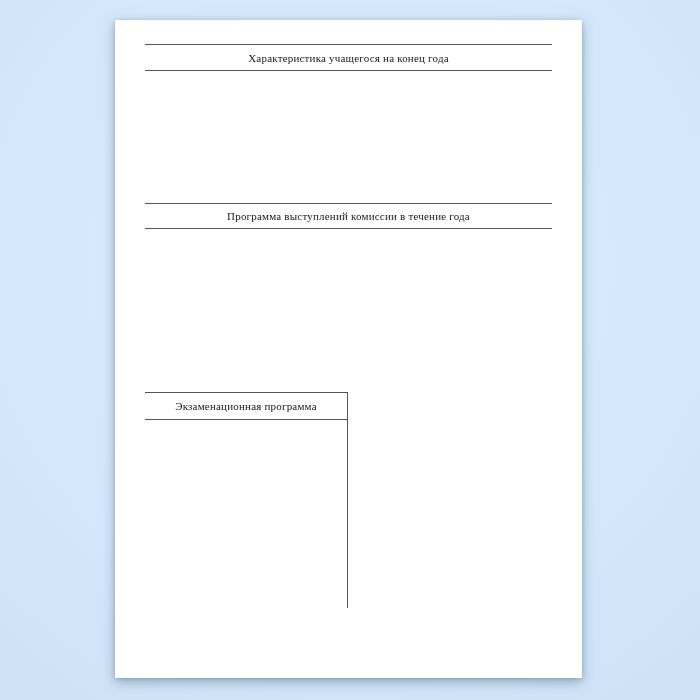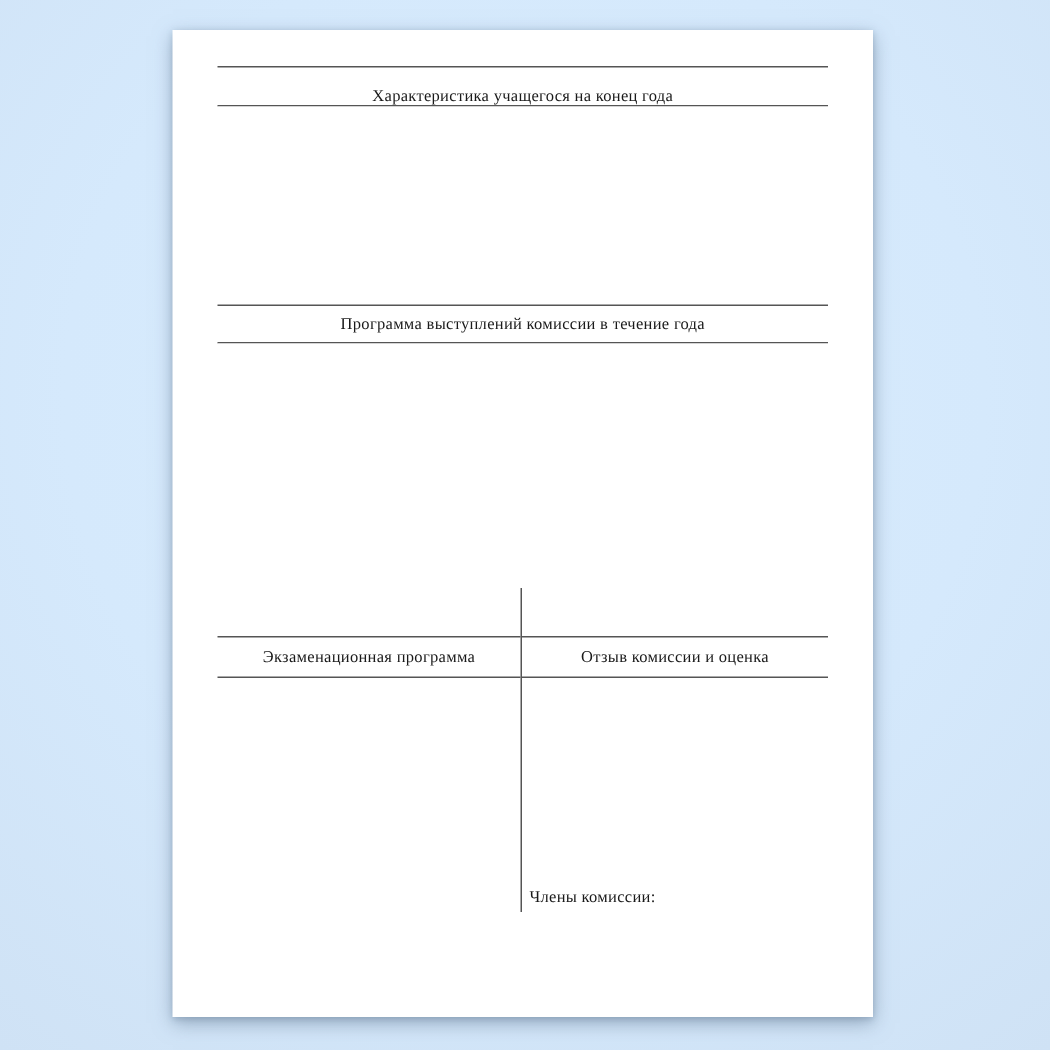--- a/index.html
+++ b/index.html
@@ -30,21 +30,21 @@
     border-top: 1.5px solid #555555;
     border-bottom: 1.5px solid #555555;
     box-sizing: border-box;
     display: flex;
     align-items: center;
     justify-content: center;
     font-size: 11px;
     color: #1a1a1a;
     letter-spacing: 0.2px;
   }
-  .band-characteristics { top: 24px;  height: 27px; align-items: flex-end; }
+  .band-characteristics { top: 24px;  height: 27px; }
   .band-performances    { top: 183px; height: 26px; }
   .writing-area {
     position: absolute;
     left: 30px;
     right: 30px;
     background: #ffffff;
   }
   .area-characteristics { top: 51px;  height: 131px; }
   .area-performances    { top: 209px; height: 162px; }
   .exam-table {
@@ -72,21 +72,20 @@
     box-sizing: border-box;
     height: 28px;
     border-top: 1.5px solid #555555;
     border-bottom: 1.5px solid #555555;
     display: flex;
     align-items: center;
     justify-content: center;
     font-size: 11px;
     color: #1a1a1a;
     letter-spacing: 0.2px;
-    margin-top: 32px;
   }
   .members-label {
     position: absolute;
     left: 5px;
     bottom: 4px;
     font-size: 11px;
     color: #1a1a1a;
     letter-spacing: 0.2px;
     white-space: nowrap;
   }
@@ -106,22 +105,16 @@
       <span>Программа выступлений комиссии в течение года</span>
     </div>
     <div class="writing-area area-performances"></div>
 
     <div class="exam-table">
       <div class="exam-col exam-col-program">
         <div class="exam-th">
           <span>Экзаменационная программа</span>
         </div>
       </div>
-      <div class="exam-col exam-col-review">
-        <div class="exam-th">
-          <span>Отзыв комиссии и оценка</span>
-        </div>
-        <div class="members-label">Члены комиссии:</div>
-      </div>
     </div>
 
   </div>
 </div>
 
 </body></html>

